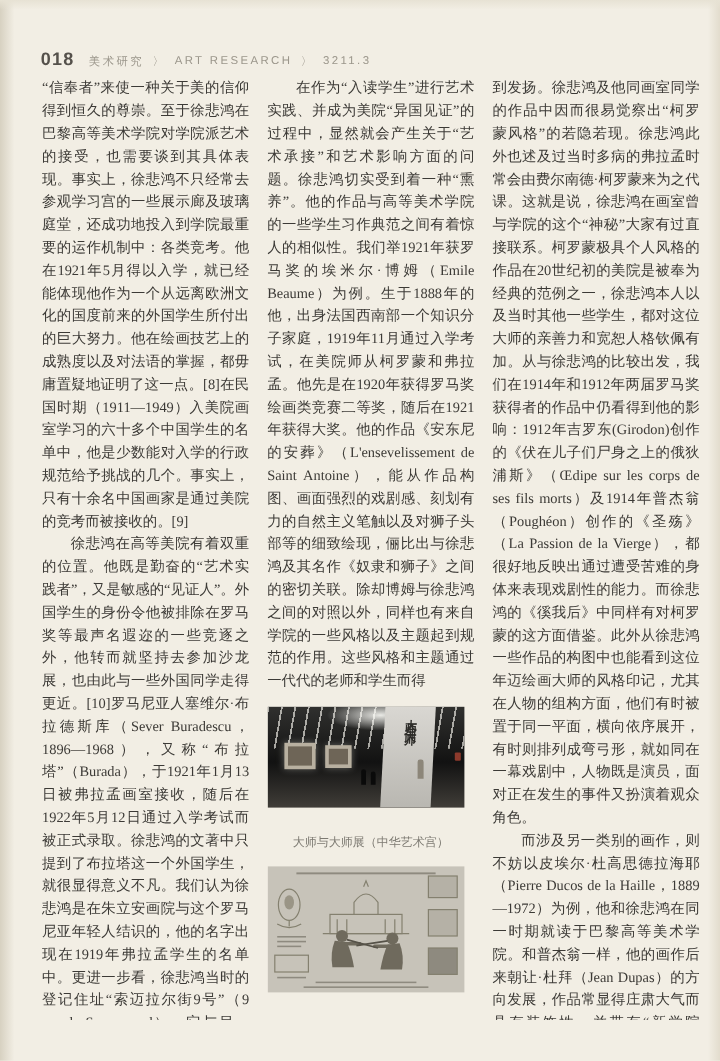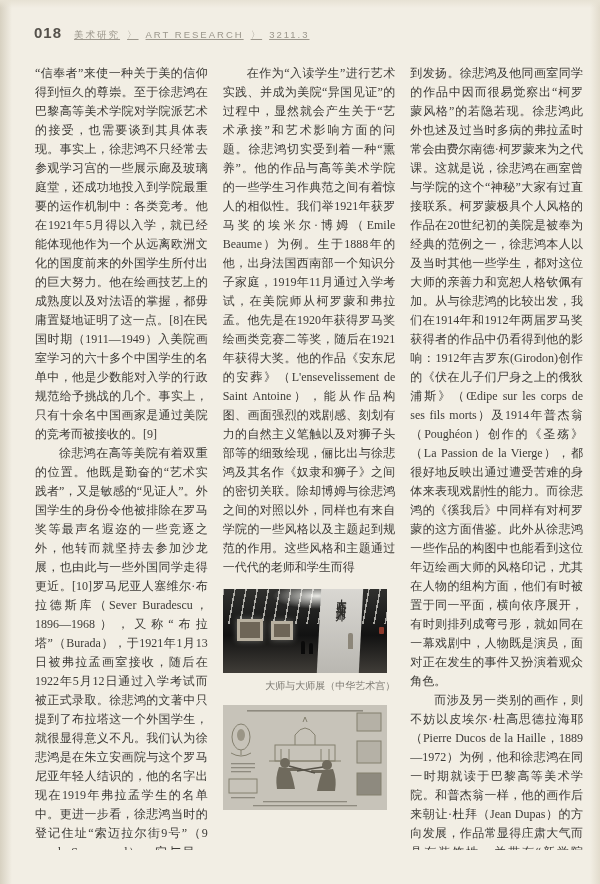--- a/index.html
+++ b/index.html
@@ -25,40 +25,40 @@
     position:absolute; left:0; top:0; width:100%; height:8px;
     background:linear-gradient(180deg,#e7e2d4,rgba(231,226,212,0));
     pointer-events:none;
   }
 
   .header {
     position:absolute; left:34px; top:24px;
     display:flex; align-items:baseline; gap:12px;
     font-family:"Liberation Sans", sans-serif;
   }
-  .page-num { font-size:15px; font-weight:bold; color:#55514b; letter-spacing:1px; }
-  .journal-line { font-size:9.5px; color:#9b968b; letter-spacing:2px; display:flex; gap:7px;text-decoration:underline; }
+  .page-num { font-size:15px; font-weight:bold; color:#55514b; letter-spacing:1px;margin-top:17px; }
+  .journal-line { font-size:9.5px; color:#9b968b; letter-spacing:2px; display:flex; gap:7px; }
 
   .content {
     position:absolute; left:35px; top:64px; width:548px;
     display:flex; gap:15px;
   }
   .col {
     width:173px; height:786px; overflow:hidden;
     font-size:12px; line-height:19px; text-align:justify;
     color:#3c3a36;
   }
   .col p { margin:0;font-family:Liberation Serif, serif; }
   .col p.indent { text-indent:2em; }
 
   .figure { margin-top:12px; }
   .figcap {
     font-family:"Liberation Sans", sans-serif;
     font-size:10px; line-height:15px; color:#7d7a72;
-    margin-top:5px; text-align:right;
+    margin-top:22px; text-align:center;
   }
 
   
   .photo {
     position:relative; width:164px; height:84px; overflow:hidden;
     background:linear-gradient(180deg,#30302e 0%, #121212 55%, #403d38 100%);
   }
   .photo .ceiling {
     position:absolute; left:0; top:0; width:100%; height:42%;
     background:repeating-linear-gradient(100deg, rgba(235,233,226,.85) 0 1.5px, rgba(0,0,0,0) 1.5px 11px);

